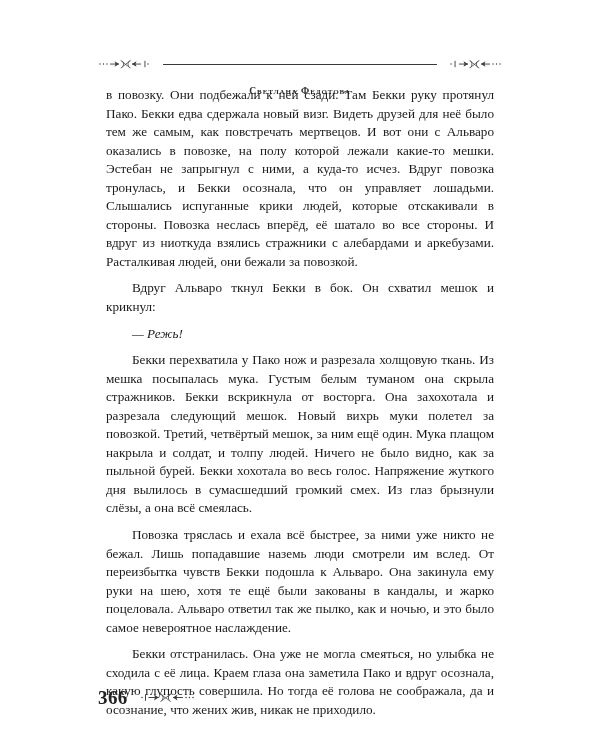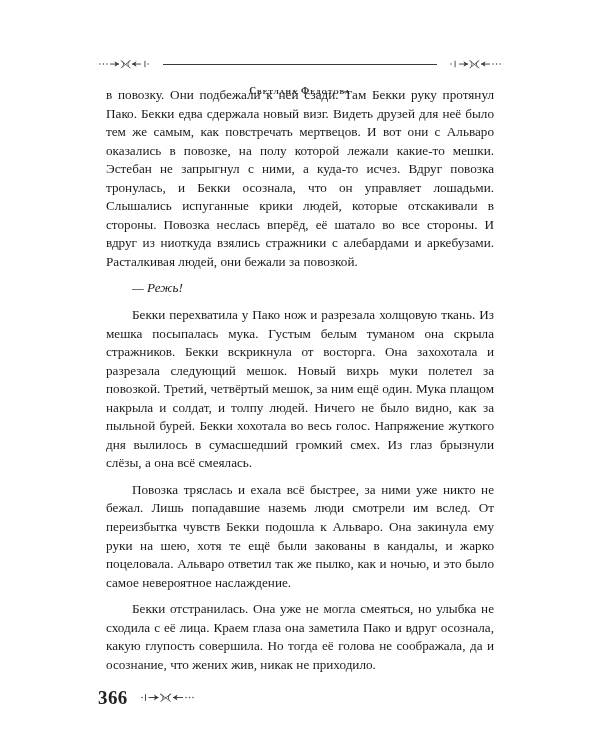--- a/index.html
+++ b/index.html
@@ -171,20 +171,21 @@
             <circle cx="13" cy="6" r="0.7"></circle>
           </g>
         </svg>
       </span>
 
     </div>
   </header>
 
   <main class="text-block">
     <p class="para cont">в повозку. Они подбежали к ней сзади. Там Бекки руку протянул Пако. Бекки едва сдержала новый визг. Видеть друзей для неё было тем же самым, как повстречать мертвецов. И вот они с Альваро оказались в повозке, на полу которой лежали какие-то мешки. Эстебан не запрыгнул с ними, а куда-то исчез. Вдруг повозка тронулась, и Бекки осознала, что он управляет лошадьми. Слышались испуганные крики людей, которые отскакивали в стороны. Повозка неслась вперёд, её шатало во все стороны. И вдруг из ниоткуда взялись стражники с алебардами и аркебузами. Расталкивая людей, они бежали за повозкой.</p>
+    <p class="para">Вдруг Альваро ткнул Бекки в бок. Он схватил мешок и крикнул:</p>
     <p class="para dialogue">— Режь!</p>
     <p class="para">Бекки перехватила у Пако нож и разрезала холщовую ткань. Из мешка посыпалась мука. Густым белым туманом она скрыла стражников. Бекки вскрикнула от восторга. Она захохотала и разрезала следующий мешок. Новый вихрь муки полетел за повозкой. Третий, четвёртый мешок, за ним ещё один. Мука плащом накрыла и солдат, и толпу людей. Ничего не было видно, как за пыльной бурей. Бекки хохотала во весь голос. Напряжение жуткого дня вылилось в сумасшедший громкий смех. Из глаз брызнули слёзы, а она всё смеялась.</p>
     <p class="para">Повозка тряслась и ехала всё быстрее, за ними уже никто не бежал. Лишь попадавшие наземь люди смотрели им вслед. От переизбытка чувств Бекки подошла к Альваро. Она закинула ему руки на шею, хотя те ещё были закованы в кандалы, и жарко поцеловала. Альваро ответил так же пылко, как и ночью, и это было самое невероятное наслаждение.</p>
     <p class="para">Бекки отстранилась. Она уже не могла смеяться, но улыбка не сходила с её лица. Краем глаза она заметила Пако и вдруг осознала, какую глупость совершила. Но тогда её голова не соображала, да и осознание, что жених жив, никак не приходило.</p>
   </main>
 
   <footer class="folio">
     <span class="folio-number">366</span>
 
     <span class="folio-orn">

